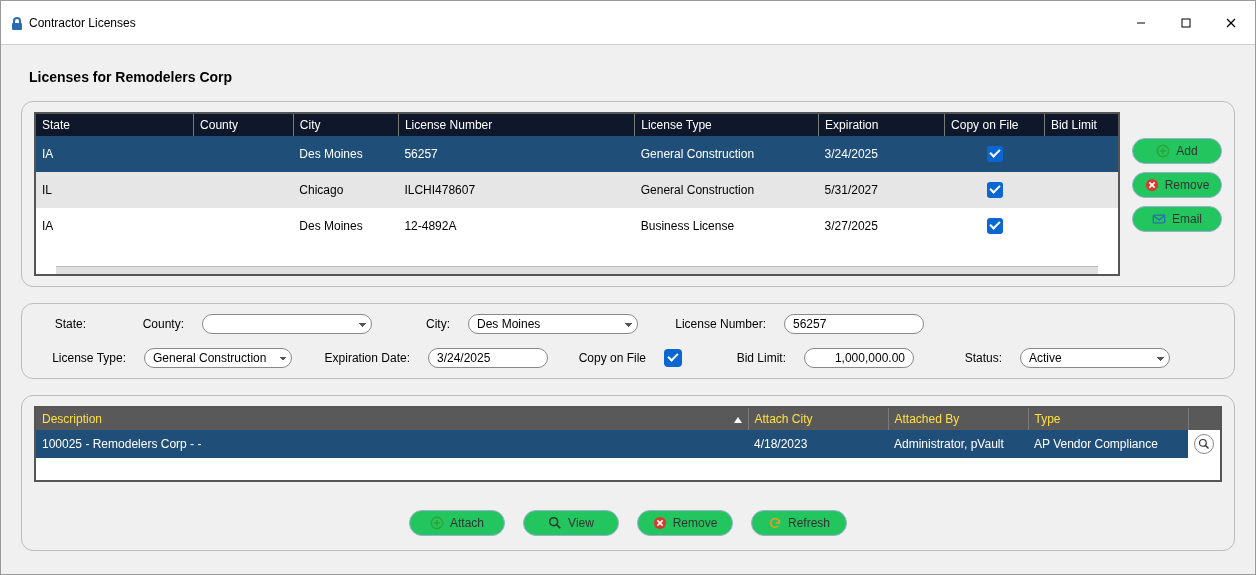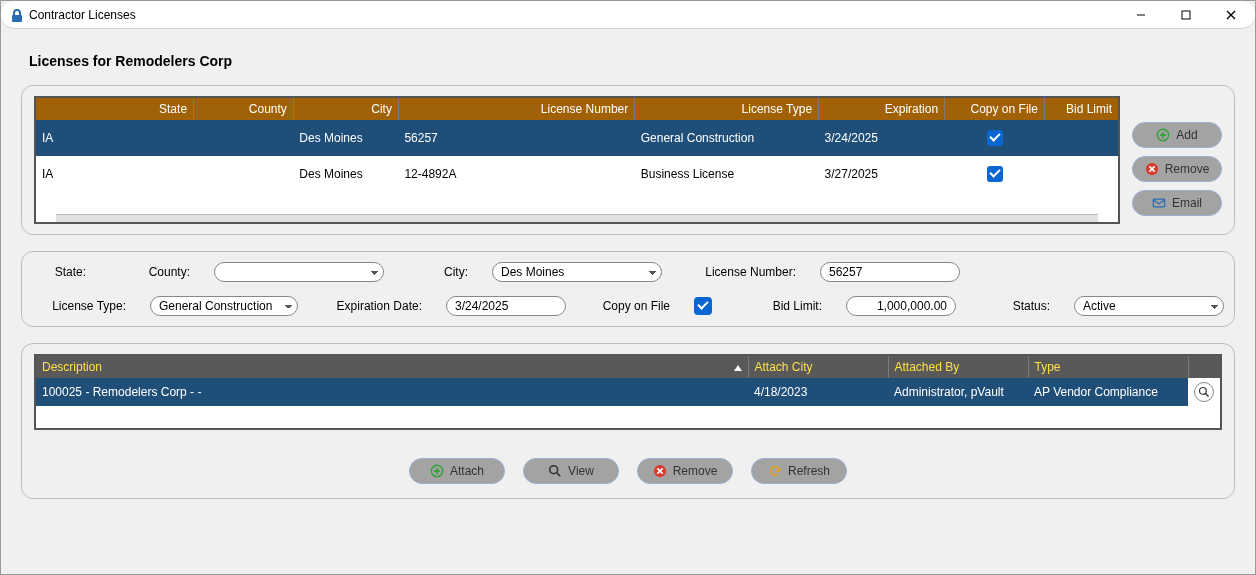--- a/index.html
+++ b/index.html
@@ -8,26 +8,25 @@
     width:1256px; height:575px;
     background:#f0f0f0;
     font-family: "Segoe UI", Arial, sans-serif;
     font-size:12px;
     color:#000;
     overflow:hidden;
     border:1px solid #999;
   }
   
   .titlebar {
-    height:28px;
+    height:44px;
     display:flex; align-items:center; justify-content:space-between;
     background:#fff;
     padding:0 2px 0 8px;
     border-bottom:1px solid #d0d0d0;
-    border-radius:14px;
   }
   .titlebar-left { display:flex; align-items:center; gap:6px; }
   .titlebar-title { font-size:12px; }
   .title-buttons { display:flex; }
   .title-btn {
     width:45px; height:29px; display:flex; align-items:center; justify-content:center;
     font-size:12px; color:#000;
   }
 
   .content {
@@ -55,22 +54,22 @@
   .lic-table-wrap {
     flex:1;
     border:2px solid #555;
     background:#fff;
   }
   table.lic {
     border-collapse:collapse; width:100%;
     font-size:12px;
   }
   table.lic thead th {
-    background:#a16207; color:#fff; font-weight:normal;
-    text-align:right; padding:4px 6px;
+    background:#0f172a; color:#fff; font-weight:normal;
+    text-align:left; padding:4px 6px;
     border-right:1px solid #7a7a7a;
     height:22px;
   }
   table.lic thead th:last-child { border-right:none; }
   table.lic tbody td {
     padding:10px 6px;
     height:22px;
     border:none;
   }
   tr.row-sel td { background:#1f4e79; color:#fff; }
@@ -93,30 +92,30 @@
   }
 
   .side-btns {
     width:90px; display:flex; flex-direction:column; gap:8px;
     padding-top:26px;
   }
   .btn {
     height:26px;
     border:1px solid #9aaed1;
     border-radius:14px;
-    background:#a3a3a3;
+    background:#22c55e;
     display:flex; align-items:center; justify-content:center; gap:6px;
     font-size:12px; color:#333;
     cursor:pointer;
   }
   .btn.plain { border:1px solid #bbb; }
 
   .icon { width:14px; height:14px; display:inline-block; }
   .form-row {
-    display:flex; align-items:center; gap:24px;
+    display:flex; align-items:center; gap:18px;
   }
   .lbl { font-size:12px; color:#000; text-align:right; }
   select, input[type=text] {
     font:inherit; font-size:12px;
     height:20px;
     border:1px solid #888; border-radius:10px;
     padding:0 8px;
     background:#fff;
   }
   select { appearance:none; padding-right:20px; background-image:linear-gradient(45deg,transparent 50%,#555 50%),linear-gradient(135deg,#555 50%,transparent 50%); background-position:right 8px top 8px,right 4px top 8px; background-size:4px 4px,4px 4px; background-repeat:no-repeat; }
@@ -226,20 +225,30 @@
             </tr>
           </thead>
           <tbody>
             <tr class="row-sel">
               <td>IA</td>
               <td></td>
               <td>Des Moines</td>
               <td>56257</td>
               <td>General Construction</td>
               <td>3/24/2025</td>
+              <td style="text-align:center"><span class="chk"></span></td>
+              <td></td>
+            </tr>
+            <tr class="row-alt">
+              <td>IL</td>
+              <td></td>
+              <td>Chicago</td>
+              <td>ILCHI478607</td>
+              <td>General Construction</td>
+              <td>5/31/2027</td>
               <td style="text-align:center"><span class="chk"></span></td>
               <td></td>
             </tr>
             <tr class="row-norm">
               <td>IA</td>
               <td></td>
               <td>Des Moines</td>
               <td>12-4892A</td>
               <td>Business License</td>
               <td>3/27/2025</td>

